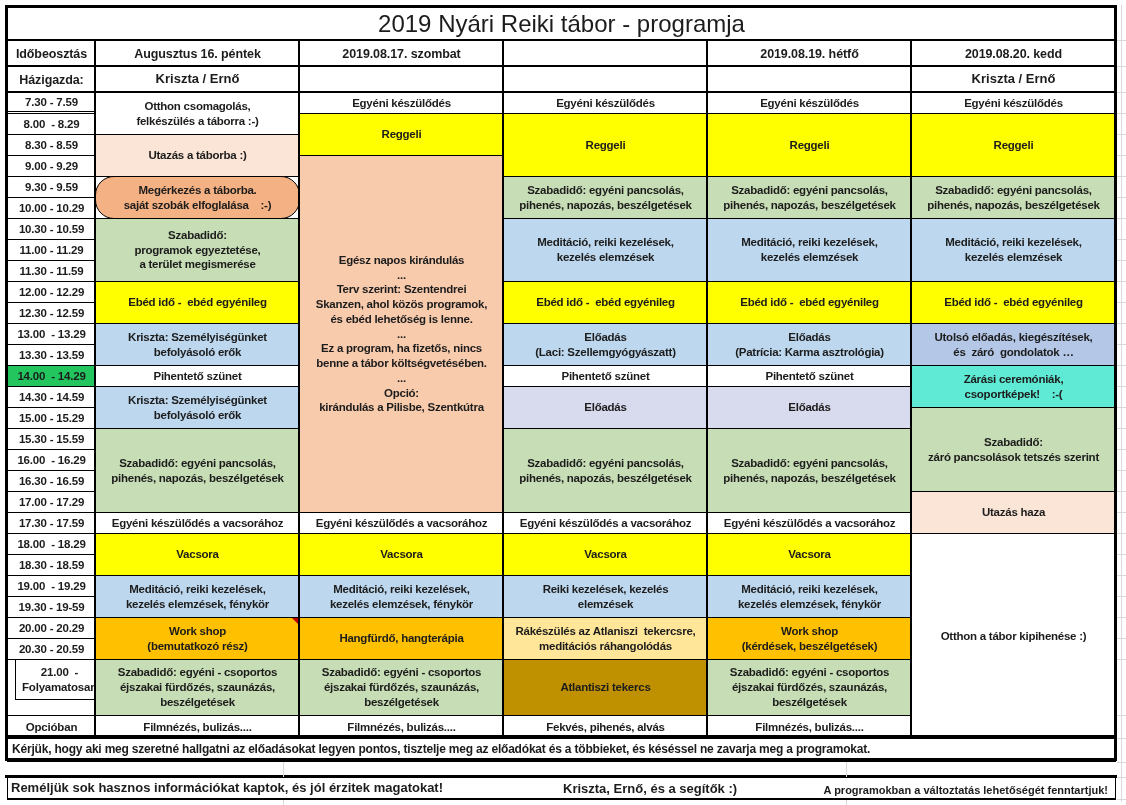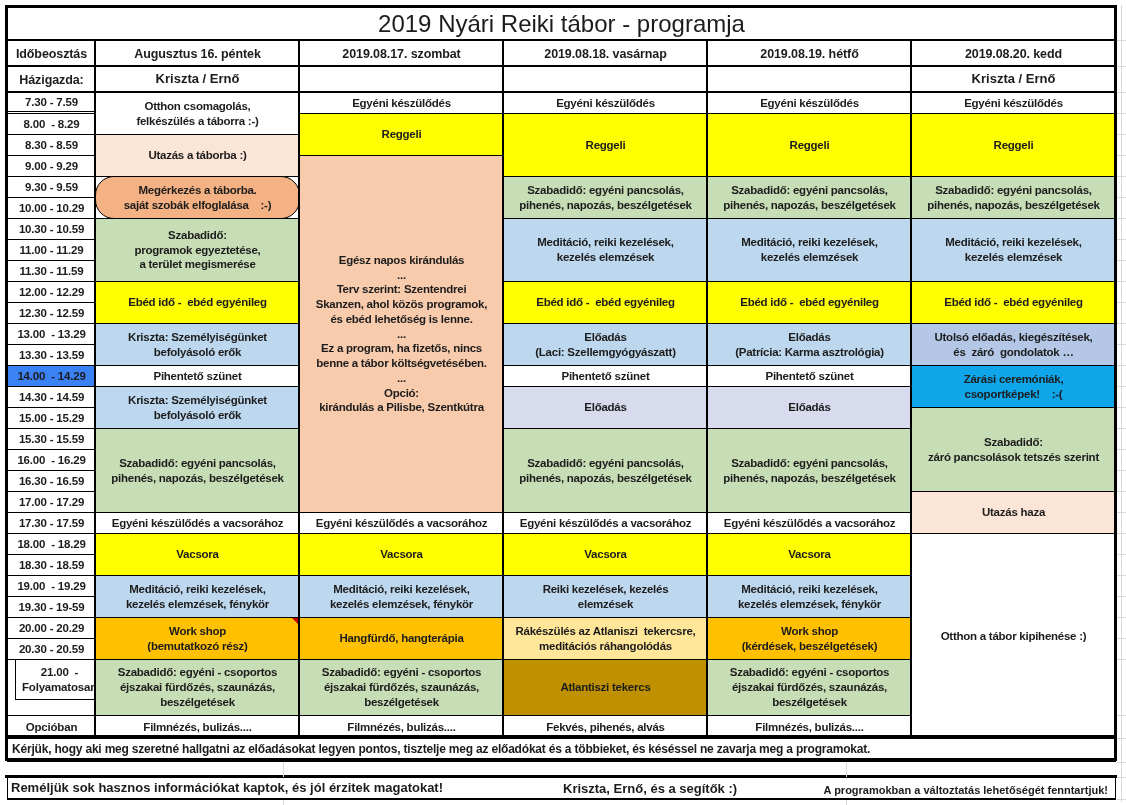--- a/index.html
+++ b/index.html
@@ -44,40 +44,39 @@
   <div class="cell footer-row"></div>
   <div class="ftext f-left">Reméljük sok hasznos információkat kaptok, és jól érzitek magatokat!</div>
   <div class="ftext f-center">Kriszta, Ernő, és a segítők :)</div>
   <div class="ftext f-right">A programokban a változtatás lehetőségét fenntartjuk!</div>
 <div class="cell hdr" style="left: 7px; top: 40px; width: 89px; height: 27px; background: rgb(255, 255, 255);">Időbeosztás</div>
     <div class="cell hdr" style="left: 7px; top: 66px; width: 89px; height: 27px; background: rgb(255, 255, 255);">Házigazda:</div>
     <div class="cell hdr" style="left: 95px; top: 40px; width: 205px; height: 27px; background: rgb(255, 255, 255);">Augusztus 16. péntek</div>
     <div class="cell host" style="left: 95px; top: 66px; width: 205px; height: 27px; background: rgb(255, 255, 255);">Kriszta / Ernő</div>
     <div class="cell hdr" style="left: 299px; top: 40px; width: 205px; height: 27px; background: rgb(255, 255, 255);">2019.08.17. szombat</div>
     <div class="cell host" style="left: 299px; top: 66px; width: 205px; height: 27px; background: rgb(255, 255, 255);"></div>
-    <div class="cell hdr" style="left: 503px; top: 40px; width: 205px; height: 27px; background: rgb(255, 255, 255);">2019.08.18. vasárnap</div>
     <div class="cell host" style="left: 503px; top: 66px; width: 205px; height: 27px; background: rgb(255, 255, 255);"></div>
     <div class="cell hdr" style="left: 707px; top: 40px; width: 205px; height: 27px; background: rgb(255, 255, 255);">2019.08.19. hétfő</div>
     <div class="cell host" style="left: 707px; top: 66px; width: 205px; height: 27px; background: rgb(255, 255, 255);"></div>
     <div class="cell hdr" style="left: 911px; top: 40px; width: 205px; height: 27px; background: rgb(255, 255, 255);">2019.08.20. kedd</div>
     <div class="cell host" style="left: 911px; top: 66px; width: 205px; height: 27px; background: rgb(255, 255, 255);">Kriszta / Ernő</div>
     <div class="cell time" style="left: 7px; top: 92px; width: 89px; height: 20px; background: rgb(255, 255, 255);">7.30 - 7.59</div>
     <div class="cell time" style="left: 7px; top: 113px; width: 89px; height: 22px; background: rgb(255, 255, 255);">8.00  - 8.29</div>
     <div class="cell time" style="left: 7px; top: 134px; width: 89px; height: 22px; background: rgb(255, 255, 255);">8.30 - 8.59</div>
     <div class="cell time" style="left: 7px; top: 155px; width: 89px; height: 22px; background: rgb(255, 255, 255);">9.00 - 9.29</div>
     <div class="cell time" style="left: 7px; top: 176px; width: 89px; height: 22px; background: rgb(255, 255, 255);">9.30 - 9.59</div>
     <div class="cell time" style="left: 7px; top: 197px; width: 89px; height: 22px; background: rgb(255, 255, 255);">10.00 - 10.29</div>
     <div class="cell time" style="left: 7px; top: 218px; width: 89px; height: 22px; background: rgb(255, 255, 255);">10.30 - 10.59</div>
     <div class="cell time" style="left: 7px; top: 239px; width: 89px; height: 22px; background: rgb(255, 255, 255);">11.00 - 11.29</div>
     <div class="cell time" style="left: 7px; top: 260px; width: 89px; height: 22px; background: rgb(255, 255, 255);">11.30 - 11.59</div>
     <div class="cell time" style="left: 7px; top: 281px; width: 89px; height: 22px; background: rgb(255, 255, 255);">12.00 - 12.29</div>
     <div class="cell time" style="left: 7px; top: 302px; width: 89px; height: 22px; background: rgb(255, 255, 255);">12.30 - 12.59</div>
     <div class="cell time" style="left: 7px; top: 323px; width: 89px; height: 22px; background: rgb(255, 255, 255);">13.00  - 13.29</div>
     <div class="cell time" style="left: 7px; top: 344px; width: 89px; height: 22px; background: rgb(255, 255, 255);">13.30 - 13.59</div>
-    <div class="cell time" style="left: 7px; top: 365px; width: 89px; height: 22px; background: #3b82f6;">14.00  - 14.29</div>
+    <div class="cell time" style="left: 7px; top: 365px; width: 89px; height: 22px; background: #22c55e;">14.00  - 14.29</div>
     <div class="cell time" style="left: 7px; top: 386px; width: 89px; height: 22px; background: rgb(255, 255, 255);">14.30 - 14.59</div>
     <div class="cell time" style="left: 7px; top: 407px; width: 89px; height: 22px; background: rgb(255, 255, 255);">15.00 - 15.29</div>
     <div class="cell time" style="left: 7px; top: 428px; width: 89px; height: 22px; background: rgb(255, 255, 255);">15.30 - 15.59</div>
     <div class="cell time" style="left: 7px; top: 449px; width: 89px; height: 22px; background: rgb(255, 255, 255);">16.00  - 16.29</div>
     <div class="cell time" style="left: 7px; top: 470px; width: 89px; height: 22px; background: rgb(255, 255, 255);">16.30 - 16.59</div>
     <div class="cell time" style="left: 7px; top: 491px; width: 89px; height: 22px; background: rgb(255, 255, 255);">17.00 - 17.29</div>
     <div class="cell time" style="left: 7px; top: 512px; width: 89px; height: 22px; background: rgb(255, 255, 255);">17.30 - 17.59</div>
     <div class="cell time" style="left: 7px; top: 533px; width: 89px; height: 22px; background: rgb(255, 255, 255);">18.00  - 18.29</div>
     <div class="cell time" style="left: 7px; top: 554px; width: 89px; height: 22px; background: rgb(255, 255, 255);">18.30 - 18.59</div>
     <div class="cell time" style="left: 7px; top: 575px; width: 89px; height: 22px; background: rgb(255, 255, 255);">19.00  - 19.29</div>
@@ -181,21 +180,21 @@
     <div class="cell body" style="left: 707px; top: 715px; width: 205px; height: 24px; background: rgb(255, 255, 255);">Filmnézés, bulizás....</div>
     <div class="cell body" style="left: 911px; top: 92px; width: 205px; height: 22px; background: rgb(255, 255, 255);">Egyéni készülődés</div>
     <div class="cell body" style="left: 911px; top: 113px; width: 205px; height: 64px; background: rgb(255, 255, 0);">Reggeli</div>
     <div class="cell body" style="left: 911px; top: 176px; width: 205px; height: 43px; background: rgb(199, 221, 181);">Szabadidő: egyéni pancsolás,
 pihenés, napozás, beszélgetések</div>
     <div class="cell body" style="left: 911px; top: 218px; width: 205px; height: 64px; background: rgb(189, 215, 238);">Meditáció, reiki kezelések,
 kezelés elemzések</div>
     <div class="cell body" style="left: 911px; top: 281px; width: 205px; height: 43px; background: rgb(255, 255, 0);">Ebéd idő -  ebéd egyénileg</div>
     <div class="cell body" style="left: 911px; top: 323px; width: 205px; height: 43px; background: rgb(180, 199, 231);">Utolsó előadás, kiegészítések,
 és  záró  gondolatok …</div>
-    <div class="cell body" style="left: 911px; top: 365px; width: 205px; height: 43px; background: #0ea5e9;">Zárási ceremóniák,
+    <div class="cell body" style="left: 911px; top: 365px; width: 205px; height: 43px; background: #5eead4;">Zárási ceremóniák,
 csoportképek!    :-(</div>
     <div class="cell body" style="left: 911px; top: 407px; width: 205px; height: 85px; background: rgb(199, 221, 181);">Szabadidő:
 záró pancsolások tetszés szerint</div>
     <div class="cell body" style="left: 911px; top: 491px; width: 205px; height: 43px; background: rgb(251, 229, 214);">Utazás haza</div>
     <div class="cell body" style="left: 911px; top: 533px; width: 205px; height: 206px; background: rgb(255, 255, 255);">Otthon a tábor kipihenése :)</div>
     <div class="line" style="left: 5px; top: 5px; width: 1112px; height: 3px;"></div>
     <div class="line" style="left: 5px; top: 5px; width: 3px; height: 756px;"></div>
     <div class="line" style="left: 1114px; top: 5px; width: 3px; height: 756px;"></div>
     <div class="line" style="left: 5px; top: 758px; width: 1112px; height: 3px;"></div>
     <div class="line" style="left: 5px; top: 735px; width: 1112px; height: 3px;"></div>

